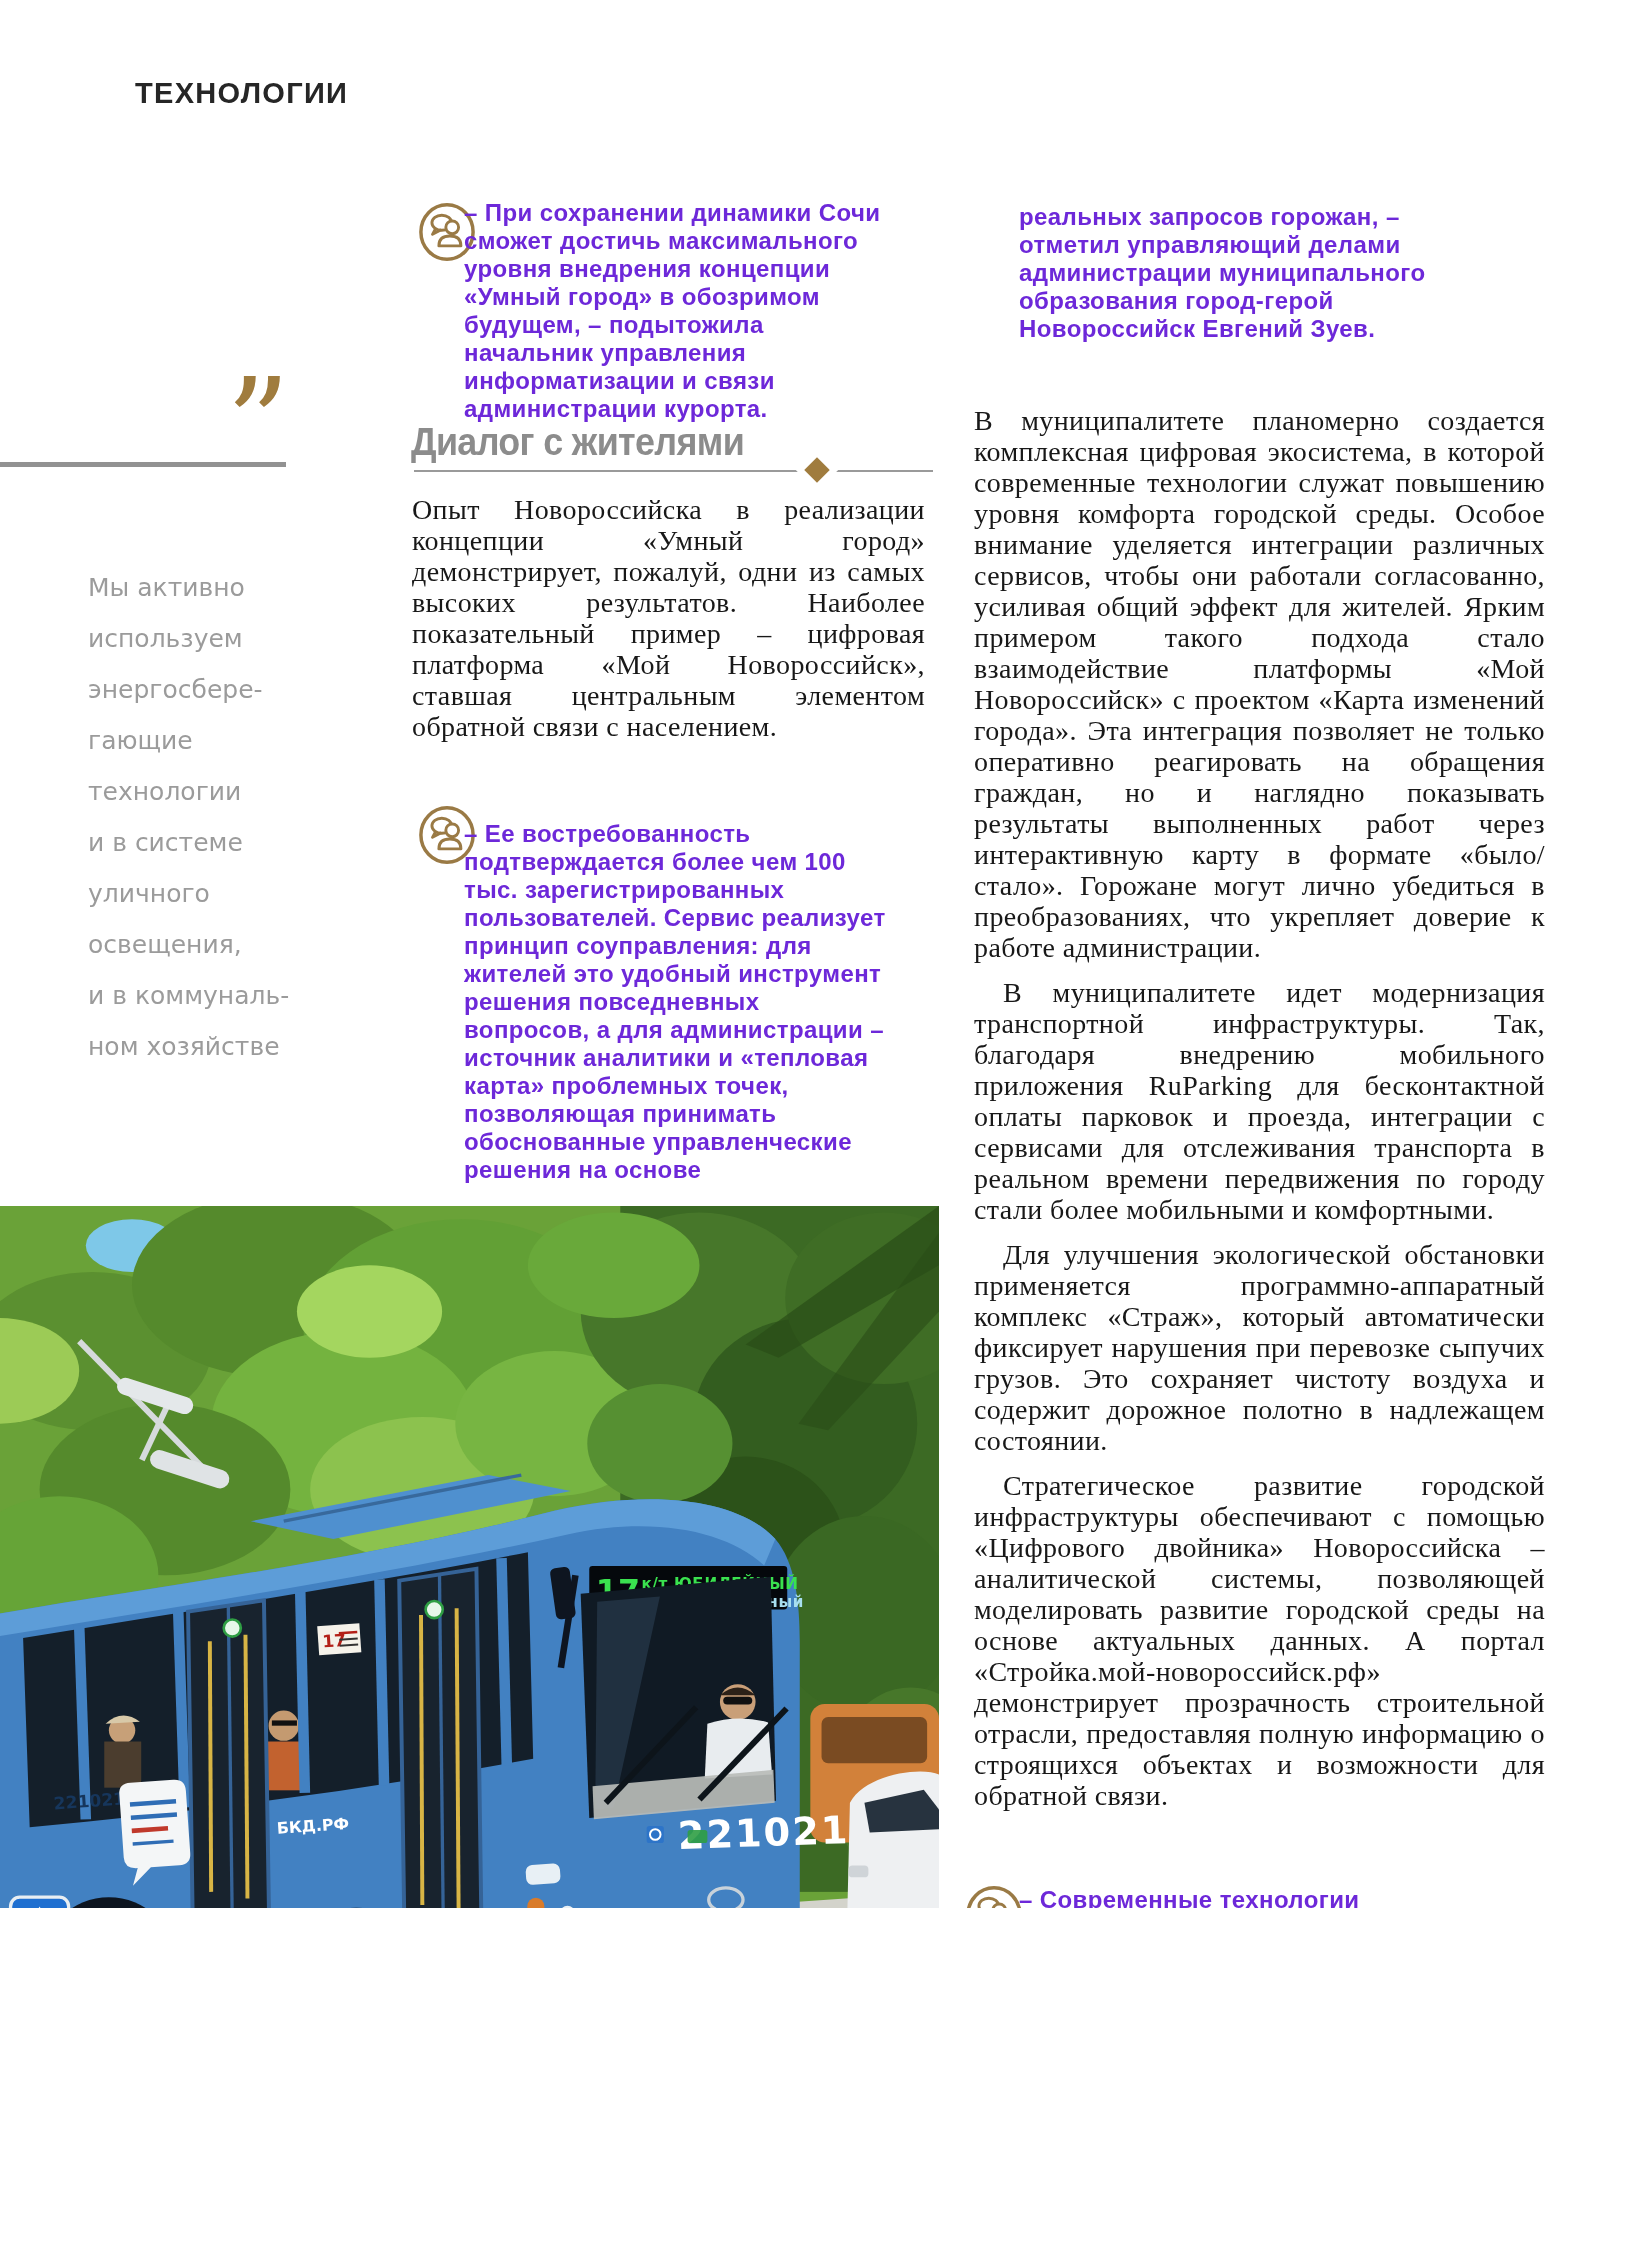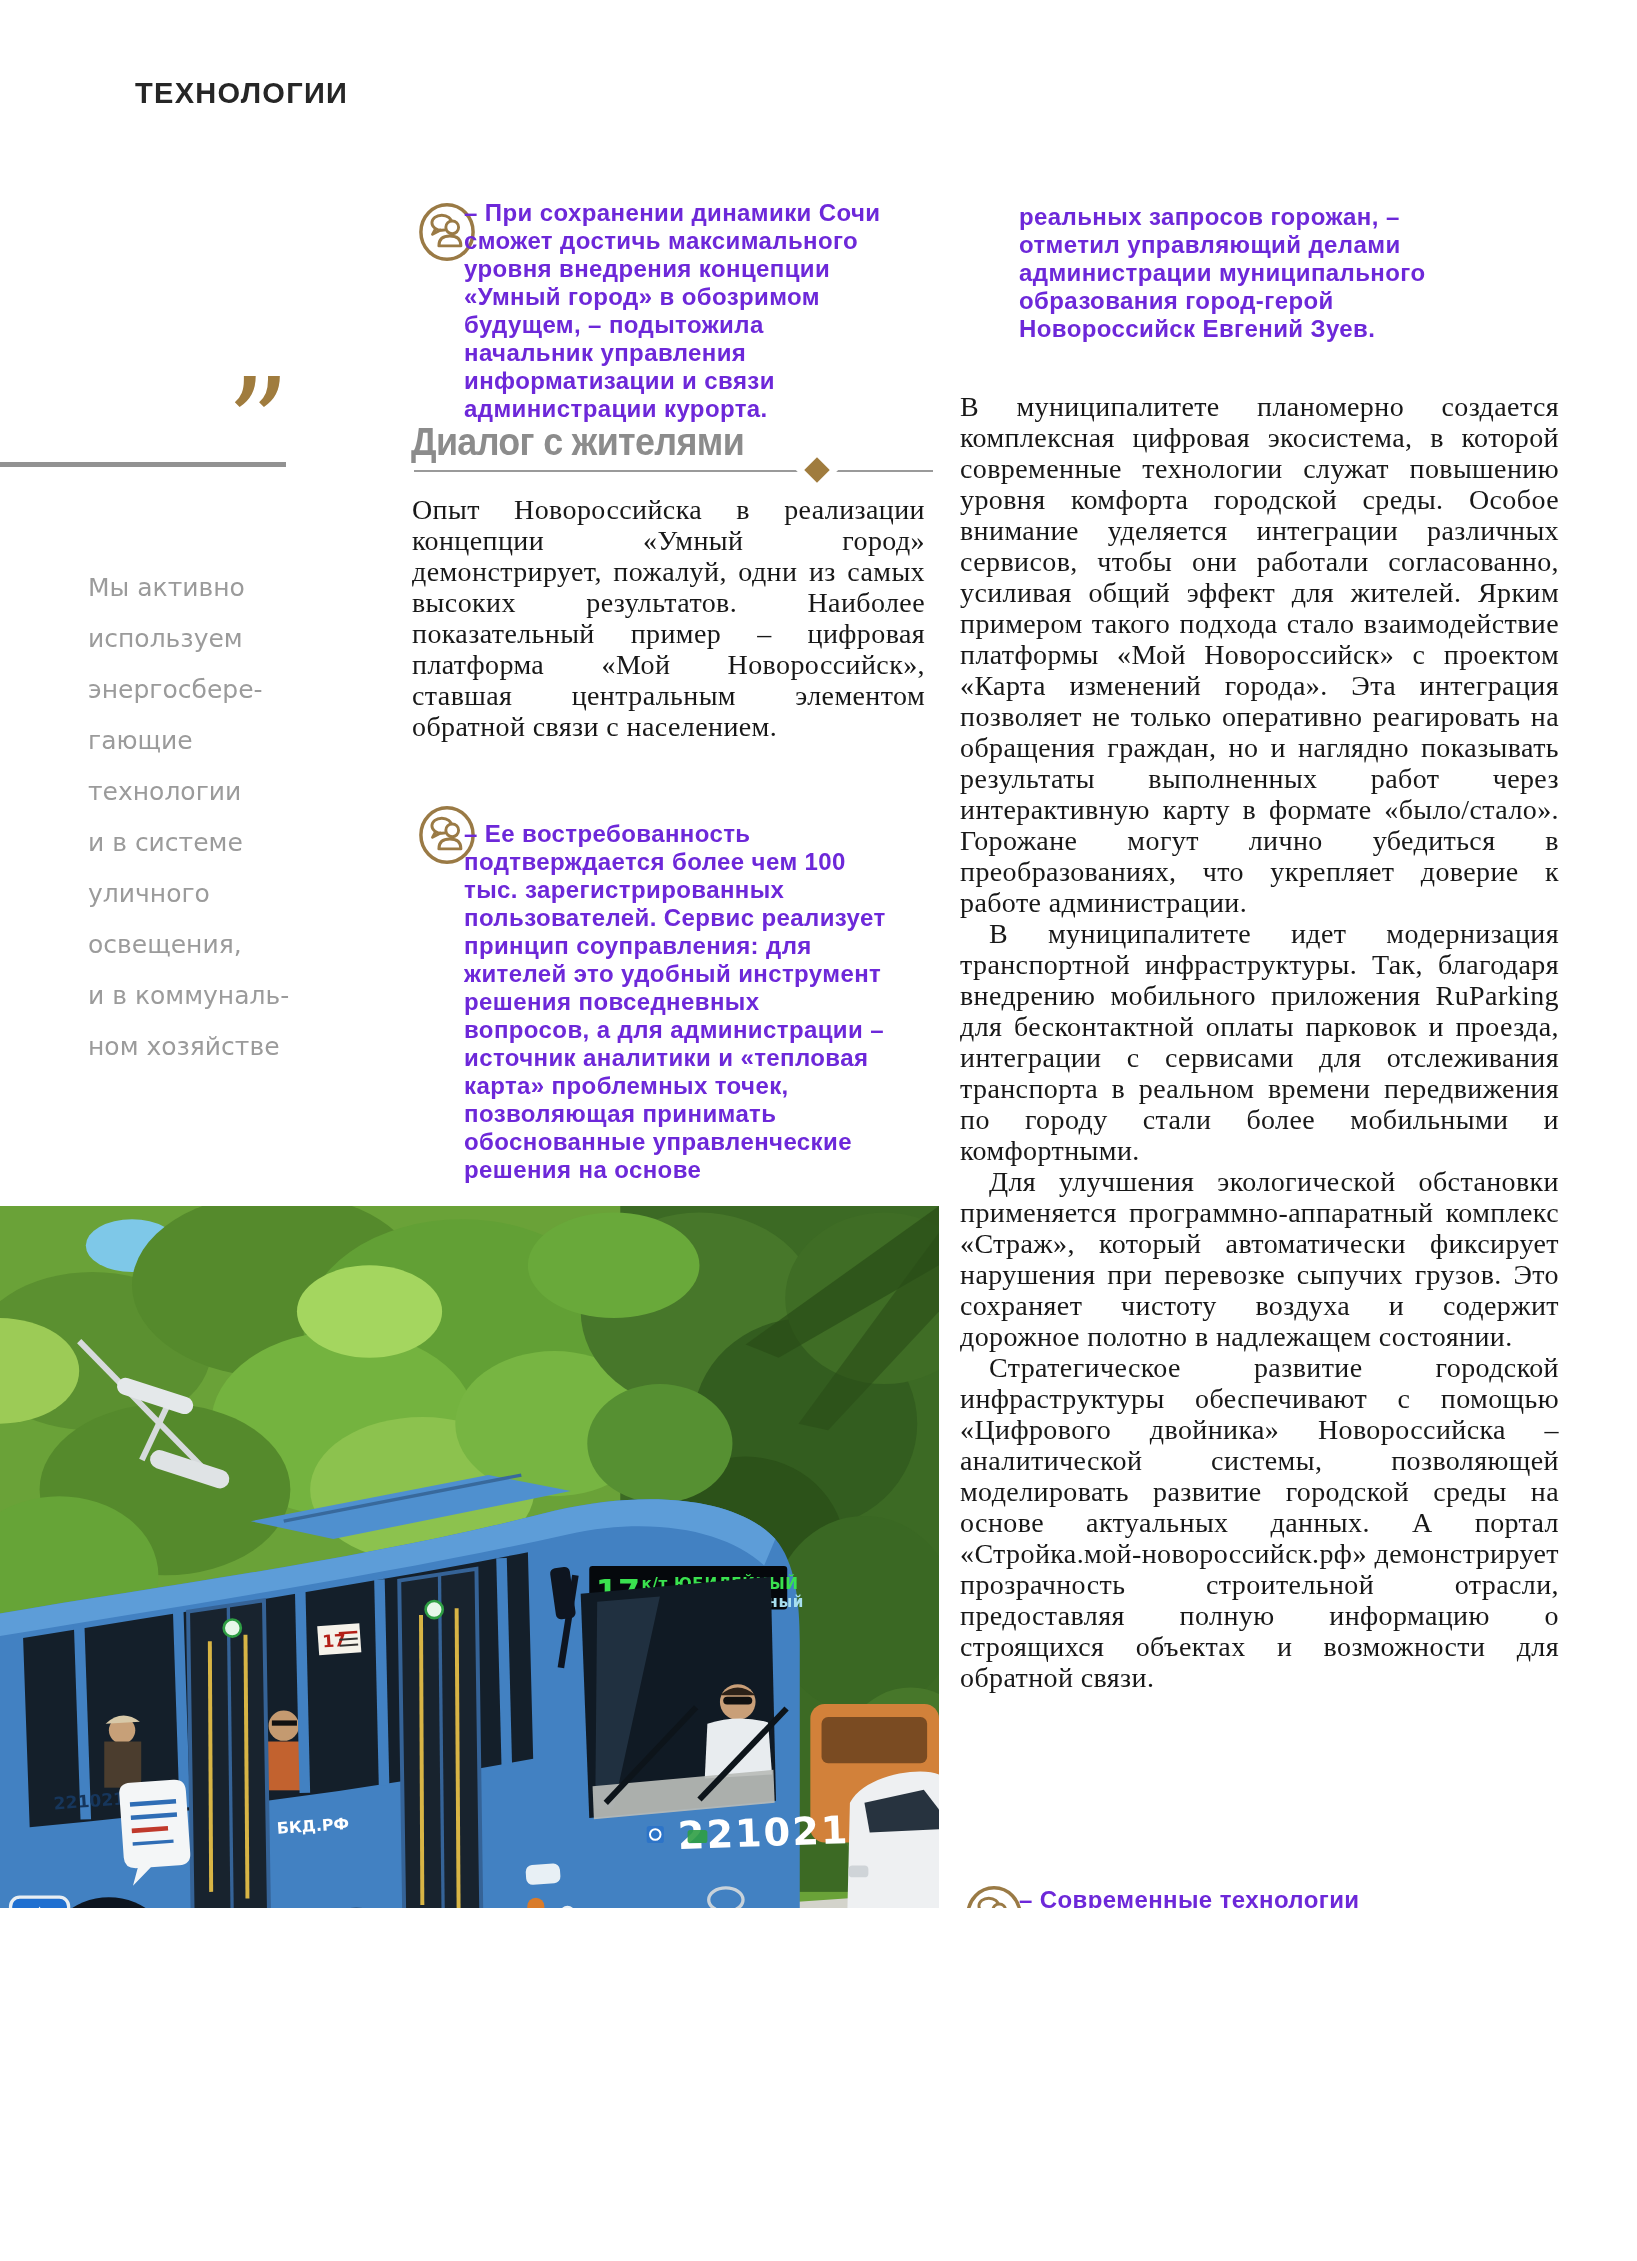--- a/index.html
+++ b/index.html
@@ -20,21 +20,21 @@
   .gq-icon{width:58px;height:58px;}
   
   #heading{left:411px;top:420px;color:#8c8c8c;font-size:39px;font-weight:800;letter-spacing:-0.7px;}
   #heading span{display:inline-block;transform:scaleX(.92);transform-origin:left;}
   #divider-line{left:414px;top:470px;width:519px;height:2px;background:#9a9a9a;}
   #divider-diamond{left:808px;top:461px;width:18px;height:18px;background:#a07c3e;
                    transform:rotate(45deg);box-shadow:0 0 0 6px #ffffff;}
   
   .body-serif{font-family:"Liberation Serif",serif;color:#181818;font-size:28px;line-height:31px;
               text-align:justify;letter-spacing:0.4px;}
-  .body-serif p{margin:0;}
+  .body-serif p{margin:14px;}
   .body-serif p.ind{text-indent:29px;}
   #lead-para{left:412px;top:494px;width:513px;}
   #main-col{left:960px;top:391px;width:599px;}
   
   #footer{left:135px;top:2181px;font-size:24px;color:#1f1f1f;letter-spacing:0.7px;}
   #footer .pg{font-weight:700;}
   #footer .mag{color:#b5b5b5;font-weight:700;padding:0 6.6px 0 4px;}
   #footer .iss{font-weight:700;}
   #footer .sep{color:#444;font-weight:400;padding:0 8px;}
   #footer .yr{font-weight:700;}

